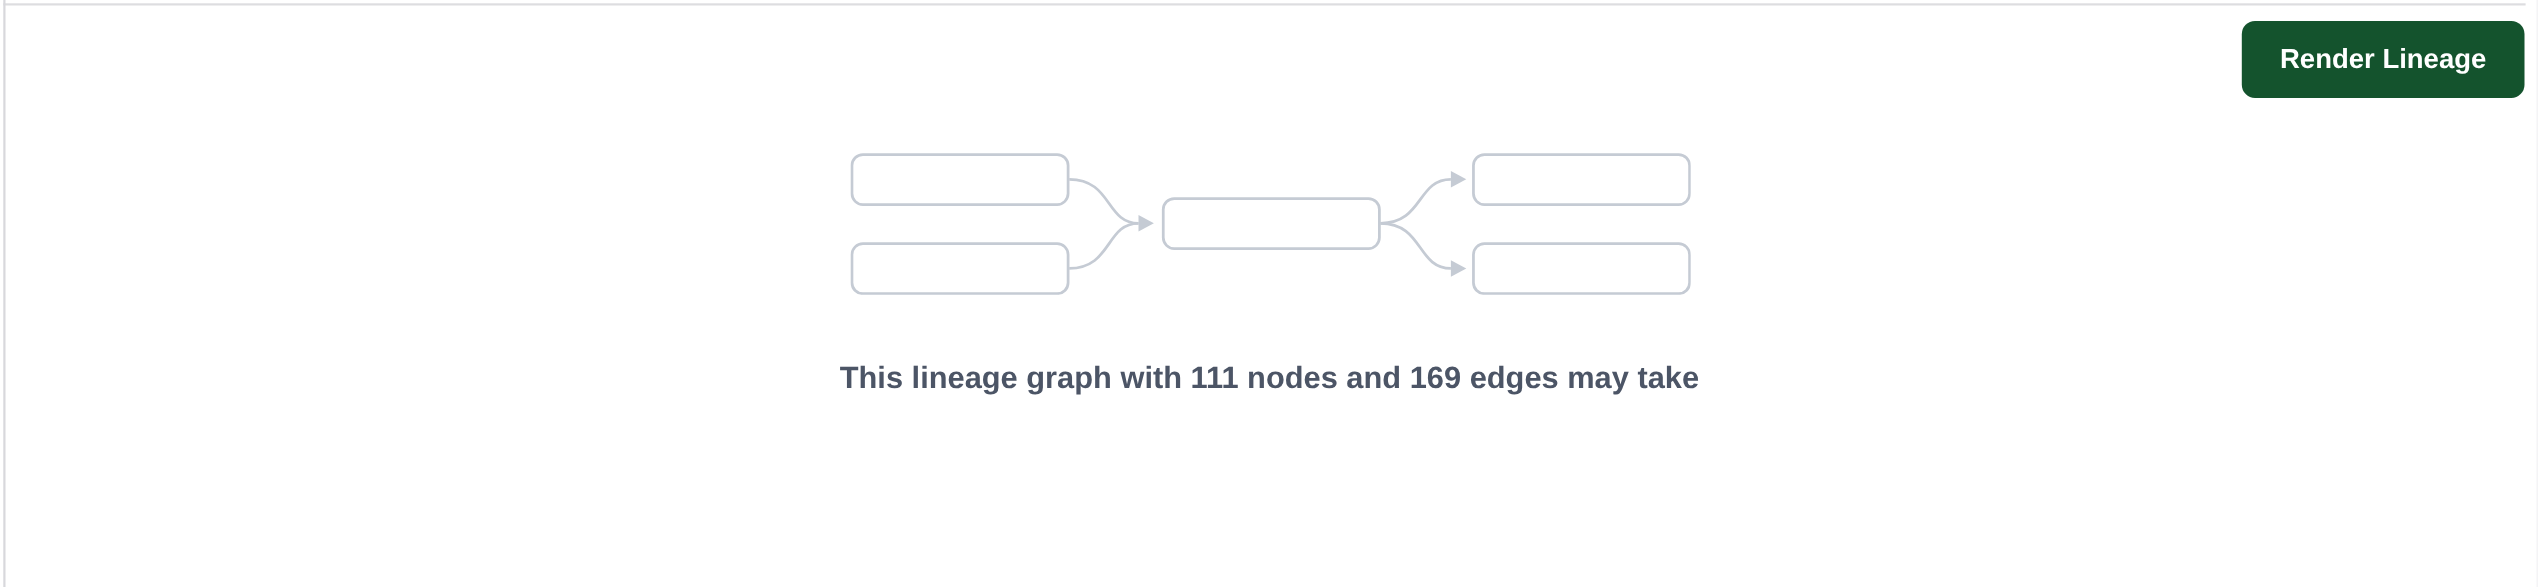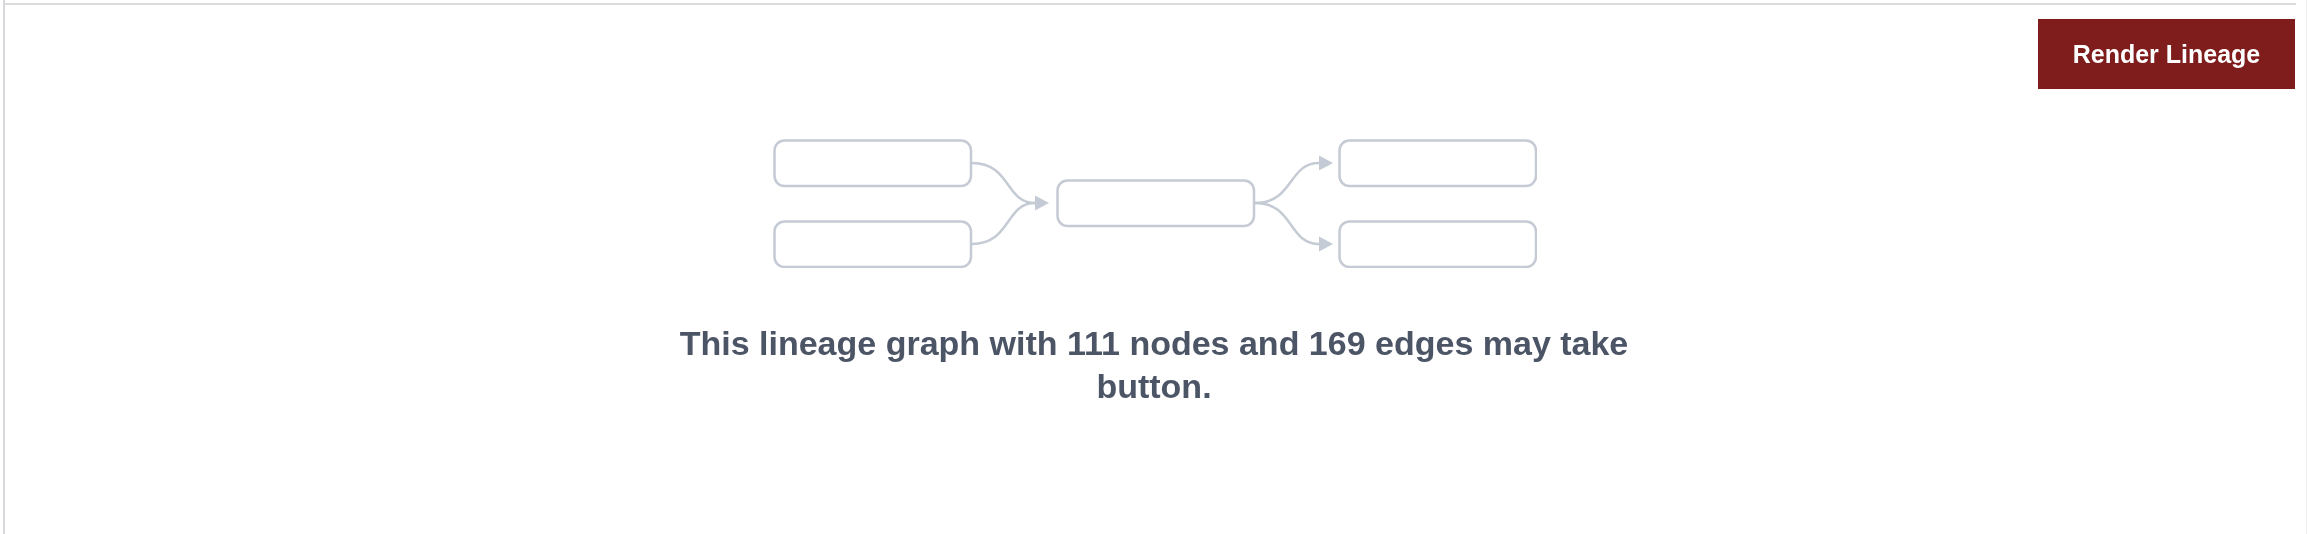--- a/index.html
+++ b/index.html
@@ -30,45 +30,45 @@
     background: #efeff2;
   }
   .render-btn {
     position: absolute;
     top: 19px;
     right: 13px;
     height: 70px;
     min-width: 257px;
     padding: 0 34px;
     box-sizing: border-box;
-    background: #7f1d1d;
+    background: #14532d;
     color: #ffffff;
     font-family: inherit;
     font-size: 25px;
     font-weight: bold;
     border: none;
-    border-radius: 0;
+    border-radius: 12px;
     cursor: pointer;
     display: flex;
     align-items: center;
     justify-content: center;
   }
   .dag {
     position: absolute;
     left: 773px;
     top: 139px;
     width: 764px;
     height: 129px;
   }
   .msg {
     position: absolute;
     left: 0; right: 0;
     top: 322px;
     text-align: center;
-    font-size: 34px;
+    font-size: 28px;
     font-weight: bold;
     line-height: 43px;
     color: #4c5566;
     margin: 0;
   }
 </style>
 </head>
 <body>
 
 <div>
@@ -98,16 +98,15 @@
       <rect x="1.5" y="1.5" width="196.5" height="45.5" rx="10"></rect>
       <rect x="1.5" y="82.5" width="196.5" height="45.5" rx="10"></rect>
       <rect x="284.5" y="41.5" width="196.5" height="45.5" rx="10"></rect>
       <rect x="566.5" y="1.5" width="196.5" height="45.5" rx="10"></rect>
       <rect x="566.5" y="82.5" width="196.5" height="45.5" rx="10"></rect>
     </g>
   </svg>
 
   <p class="msg">
     <span style="display:block">This lineage graph with 111 nodes and 169 edges may take</span>
-    <span style="display:block">button.</span>
   </p>
 
 </div>
 
 </body></html>

